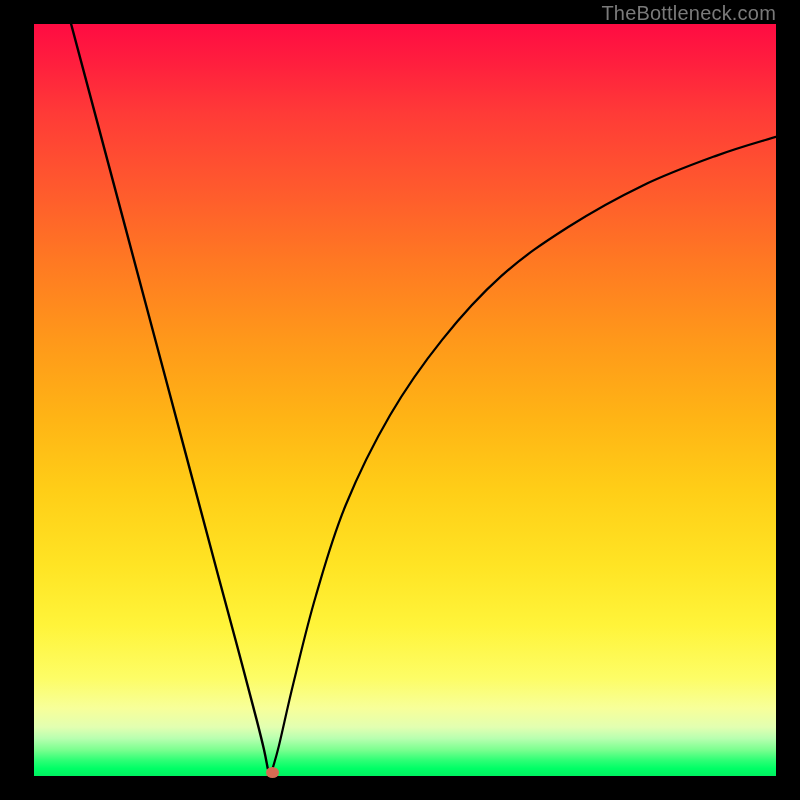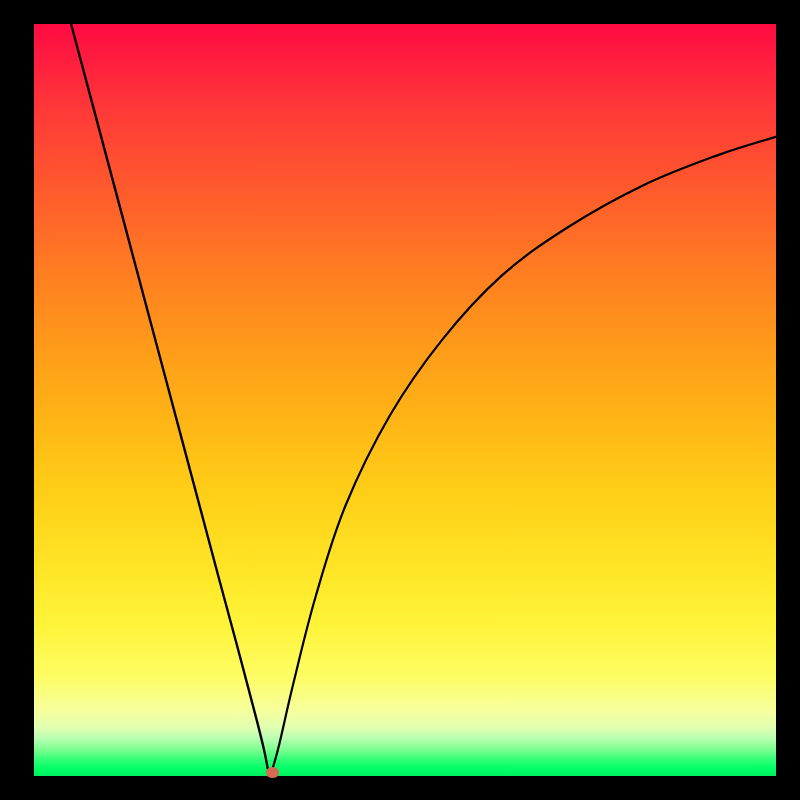--- a/index.html
+++ b/index.html
@@ -81,13 +81,14 @@
   <div class="plot-area">
 
     <svg class="curve" viewBox="0 0 742 752" preserveAspectRatio="none">
       <path id="curve-left" fill="none" stroke="#000" stroke-width="2.4" stroke-linecap="round" d="M 37.1 0 C 43.778 25.0416, 60.84400000000001 89.0368, 74.2 139.12 C 87.556 189.2032, 97.944 228.1568, 111.3 278.24 C 124.65599999999999 328.3232, 135.044 367.27680000000004, 148.4 417.36 C 161.756 467.4432, 174.8152 516.5488, 185.5 556.48 C 196.1848 596.4112, 201.08200000000002 614.1584, 207.76000000000002 639.2 C 214.43800000000002 664.2416000000001, 218.5932 680.0336000000001, 222.6 695.6 C 226.6068 711.1664, 228.0166 716.8815999999999, 230.02 725.68 C 232.0234 734.4784, 233.0622 741.096, 233.73 744.48"></path>
       <path id="curve-right" fill="none" stroke="#000" stroke-width="2.2" stroke-linecap="round" d="M 237.44 748.24 C 238.7756 743.5024, 240.85320000000002 738.1632, 244.86 721.92 C 248.8668 705.6768, 253.022 685.072, 259.7 658 C 266.378 630.928, 272.6108 603.3296, 281.96 571.52 C 291.3092 539.7103999999999, 298.284 513.7664, 311.64 481.28000000000003 C 324.996 448.7936, 338.7972 420.8192, 356.15999999999997 391.04 C 373.52279999999996 361.2608, 388.06600000000003 340.88160000000005, 408.1 315.84000000000003 C 428.134 290.7984, 444.7548 272.224, 467.46 251.91999999999996 C 490.16519999999997 231.61599999999996, 508.8636 219.28319999999997, 534.24 203.03999999999996 C 559.6164 186.79679999999996, 581.728 174.53919999999994, 608.4399999999999 161.67999999999995 C 635.1519999999999 148.82079999999996, 658.5992 140.3984, 682.64 131.60000000000002 C 706.6808 122.80160000000005, 731.3152 116.18400000000005, 742 112.80000000000007"></path>
     </svg>
 
     <div class="marker" id="marker" style="left: 232.424px; top: 742.74px; background: rgb(214, 106, 83);"></div>
   </div>
 
+  <div class="watermark">TheBottleneck.com</div>
 </div>
 
 </body></html>

